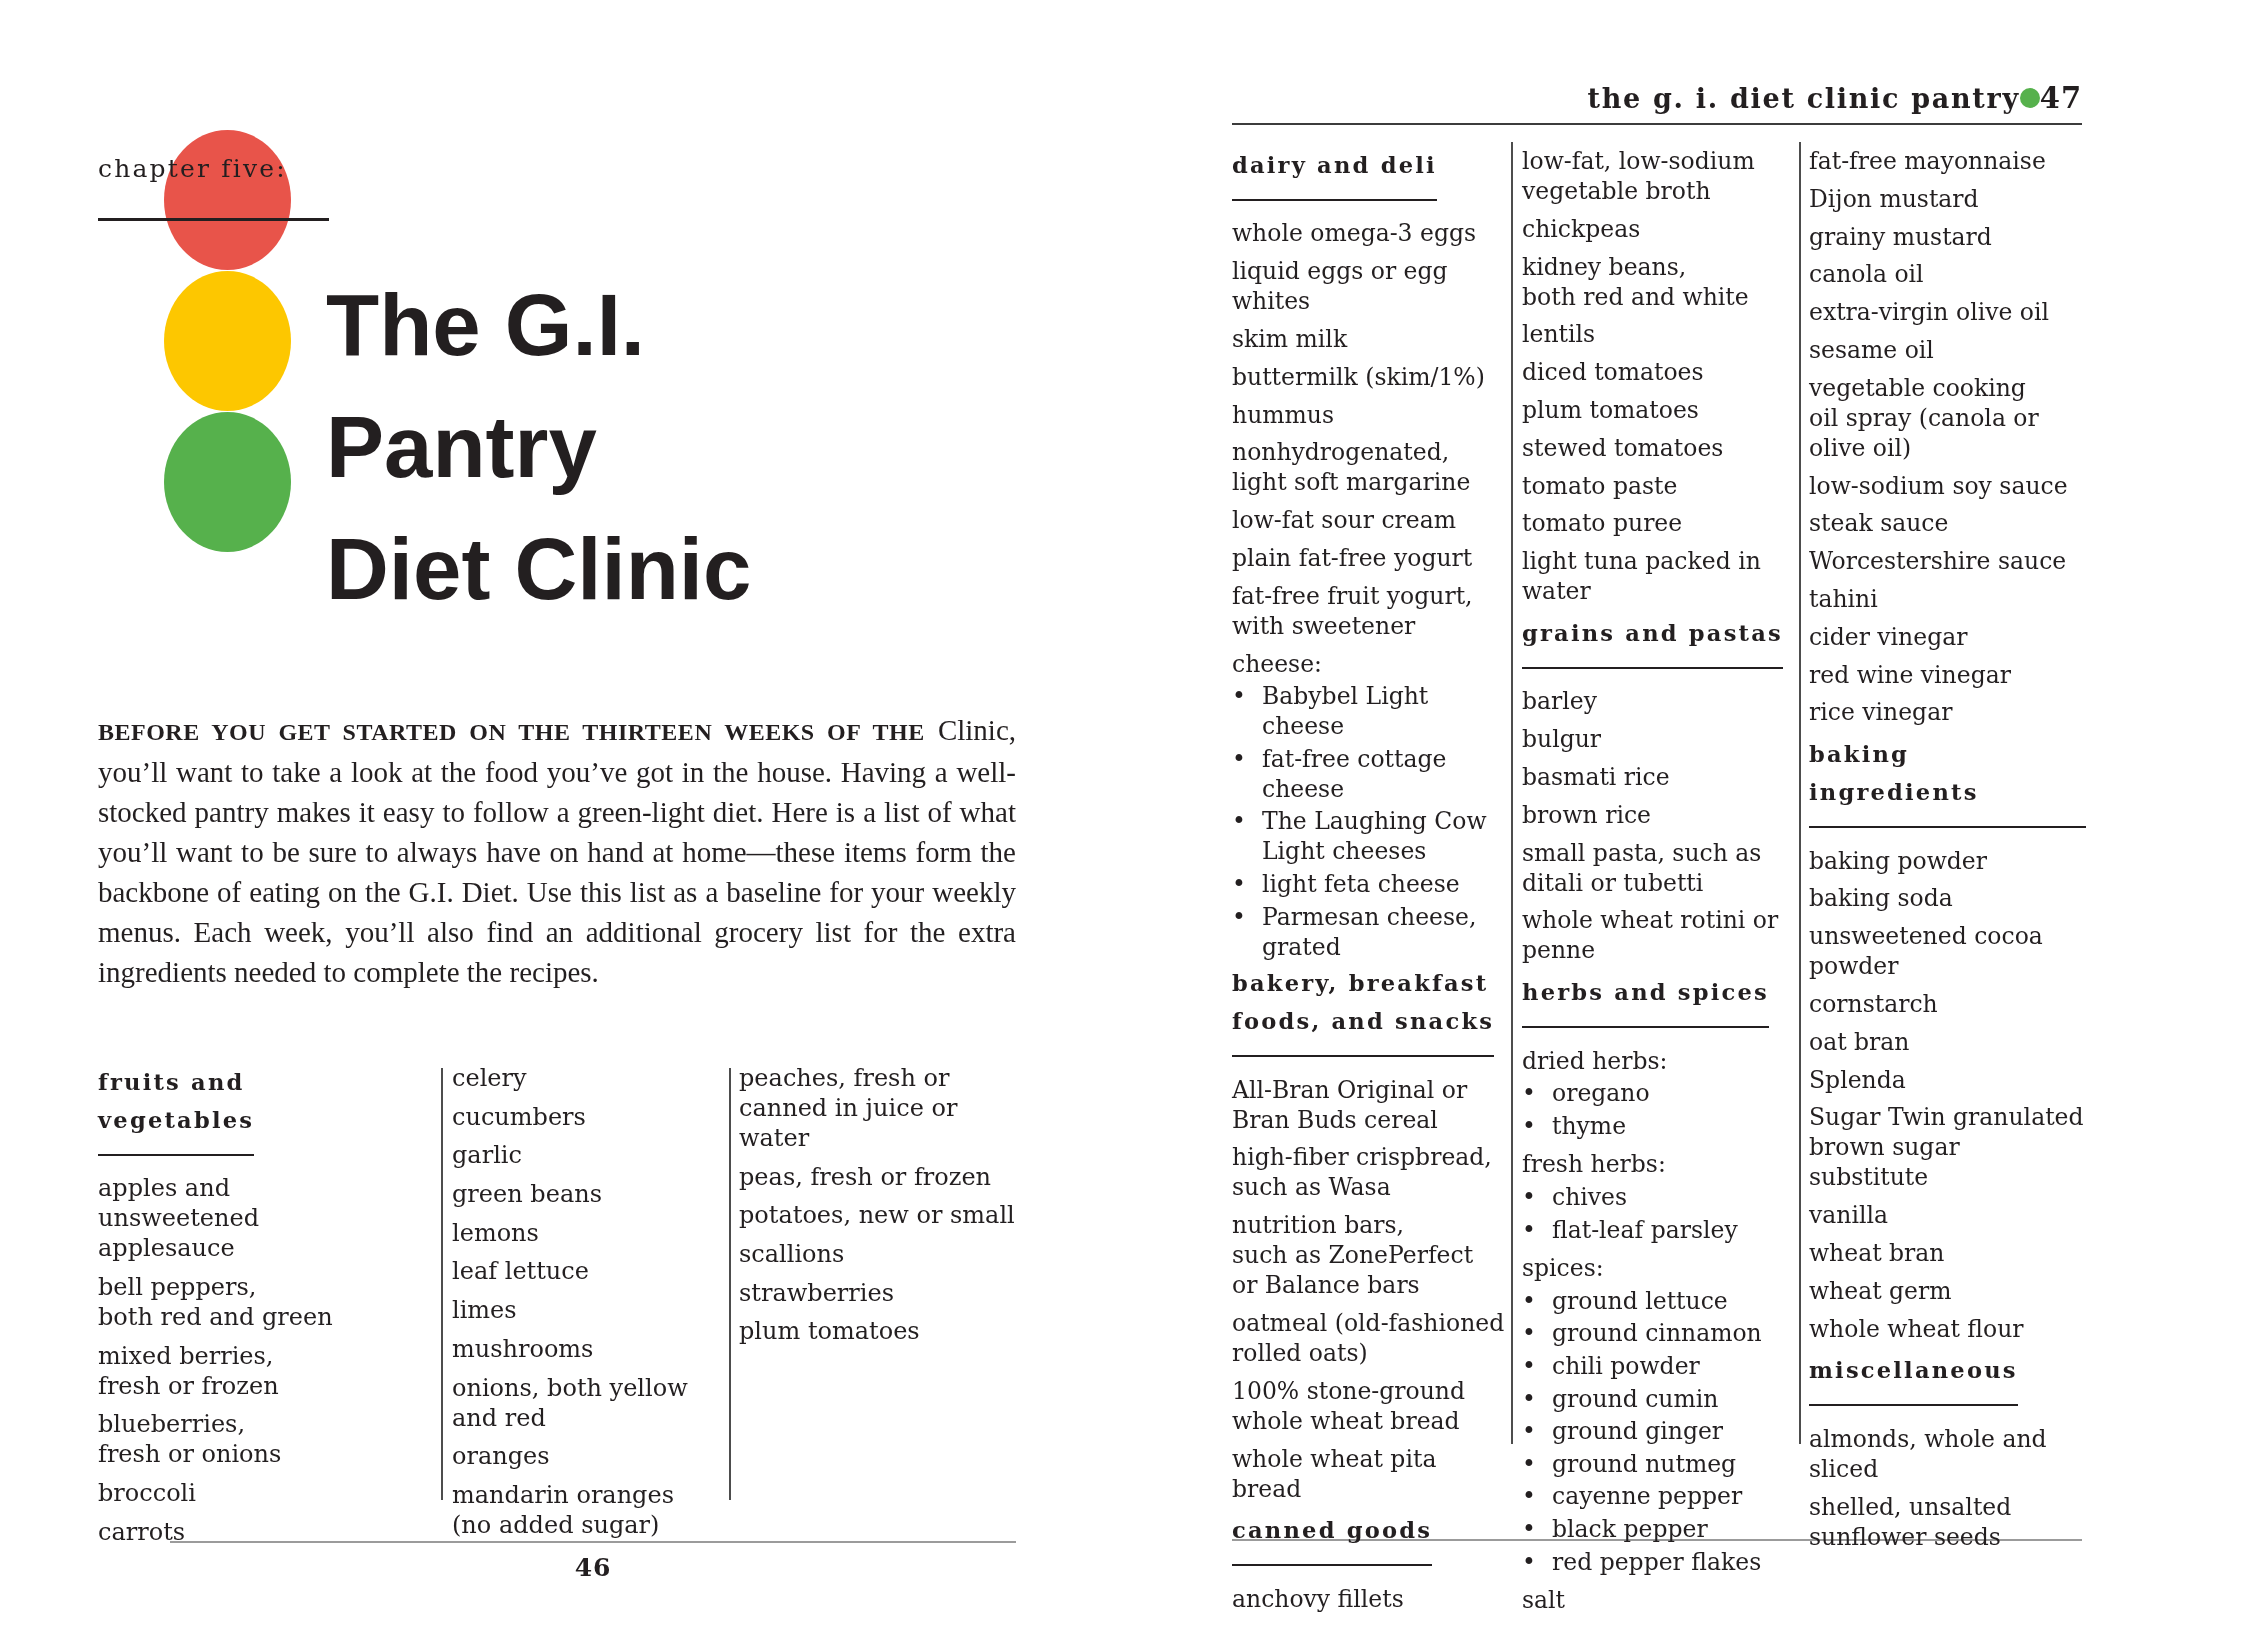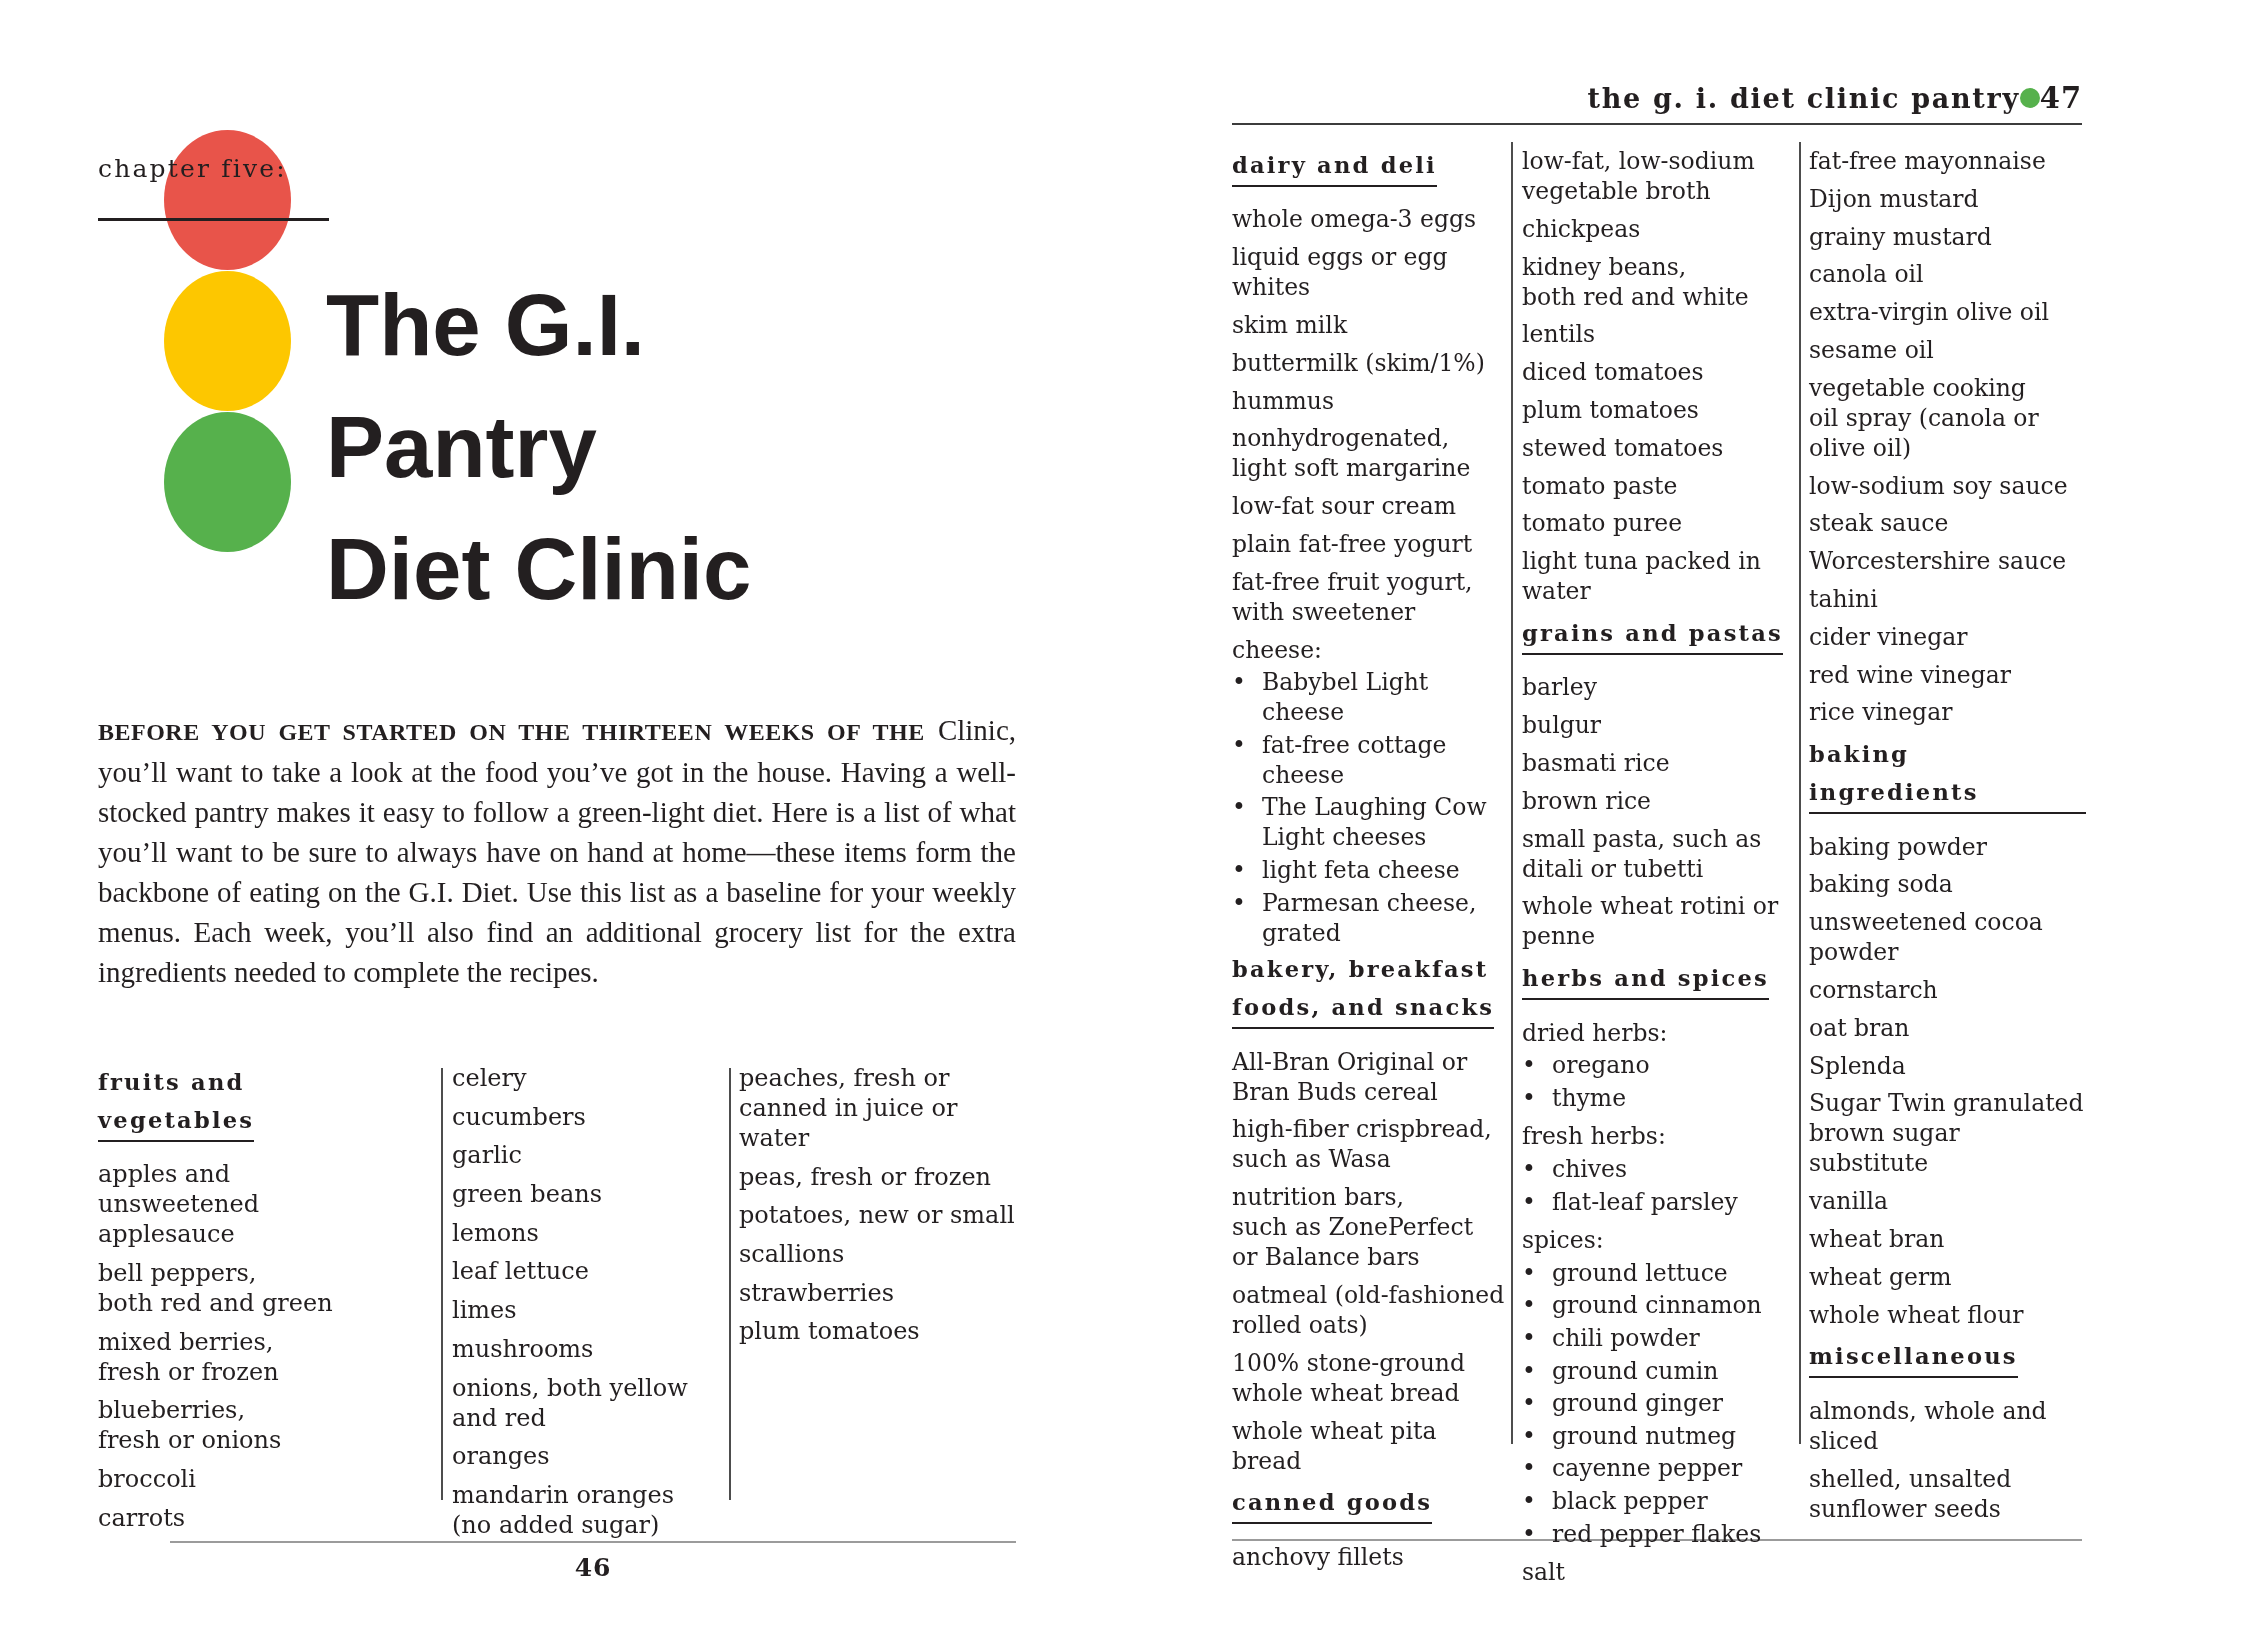--- a/index.html
+++ b/index.html
@@ -39,21 +39,21 @@
   .rp-col.cc { left:1809px; width:277px; }
   .divider { position:absolute; width:1.7px; background:#4d4d4d; z-index:1; }
   .divider.l1 { left:441px;  top:1068px; height:432px; }
   .divider.l2 { left:729px;  top:1068px; height:432px; }
   .divider.r1 { left:1511px; top:142px;  height:1302px; }
   .divider.r2 { left:1799px; top:142px;  height:1302px; }
   .section:not(:first-child) { }
   .list-heading {
     font-weight:bold; font-size:22.6px; letter-spacing:2.2px; line-height:38px;
     white-space:pre-line; width:fit-content;
-    border-bottom:2.6px solid #231f20; padding-bottom:1px; margin-bottom:17.4px;
+    border-bottom:2.6px solid #231f20; padding-bottom:15px; margin-bottom:17.4px;
   }
   .item { font-size:24px; line-height:30px; white-space:pre-line; margin-bottom:8.7px; }
   .rp-col .item { font-size:23.5px; line-height:30px; margin-bottom:7.8px; }
   .item.group { margin-bottom:2.6px; }
   .item.bullet { display:flex; margin-bottom:2.6px; }
   .item.bullet .dot { flex:0 0 30px; }
   .item.bullet .itext { flex:1 1 auto; }
   .item.bullet + .item:not(.bullet) { margin-top:8.7px; }
   .running-header {
     position:absolute; left:1232px; top:81px; width:850px; z-index:2;

